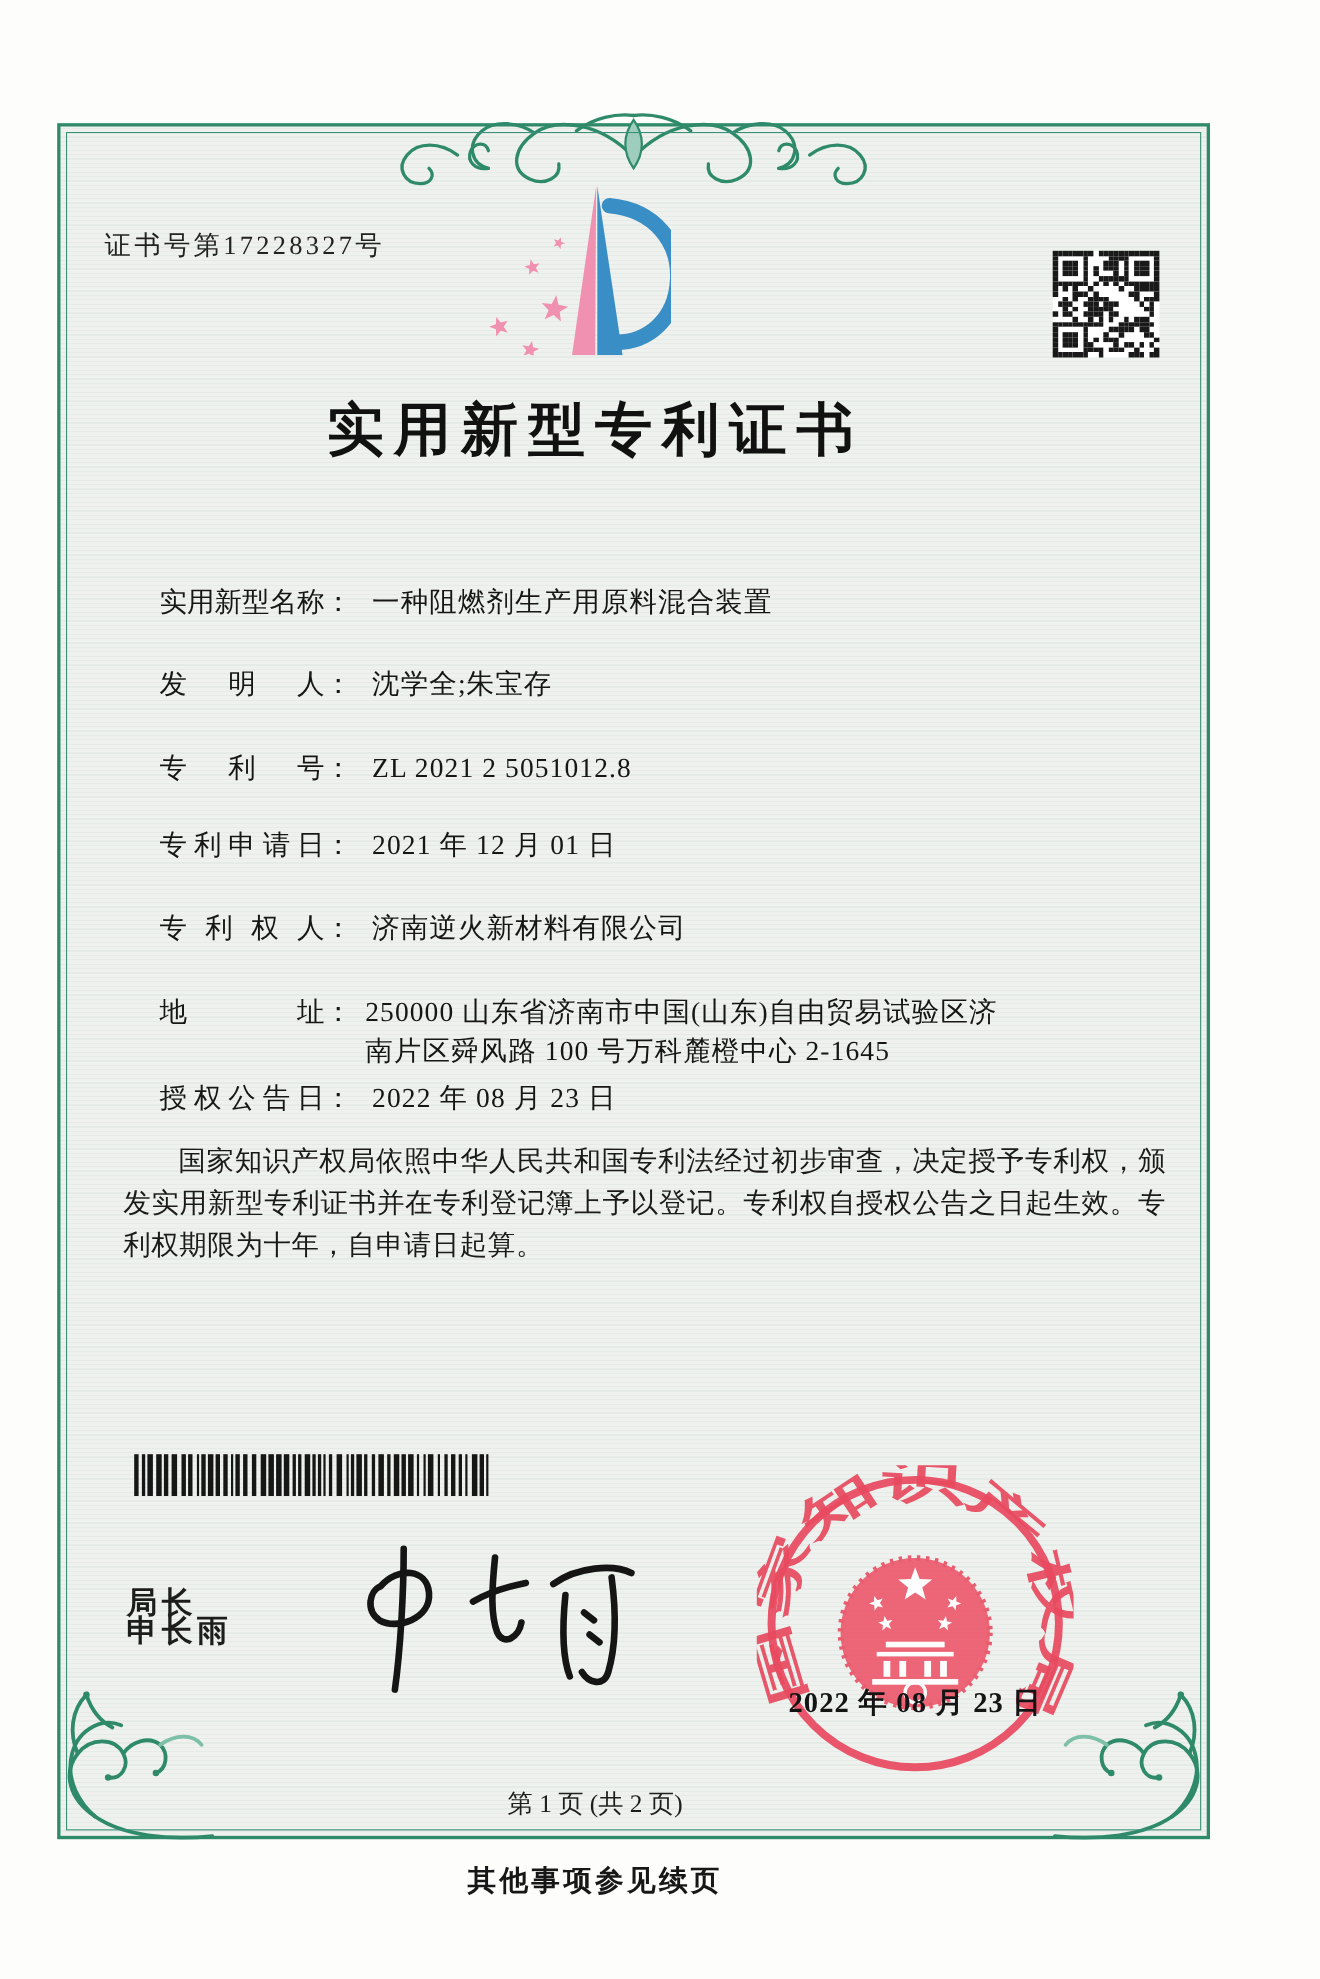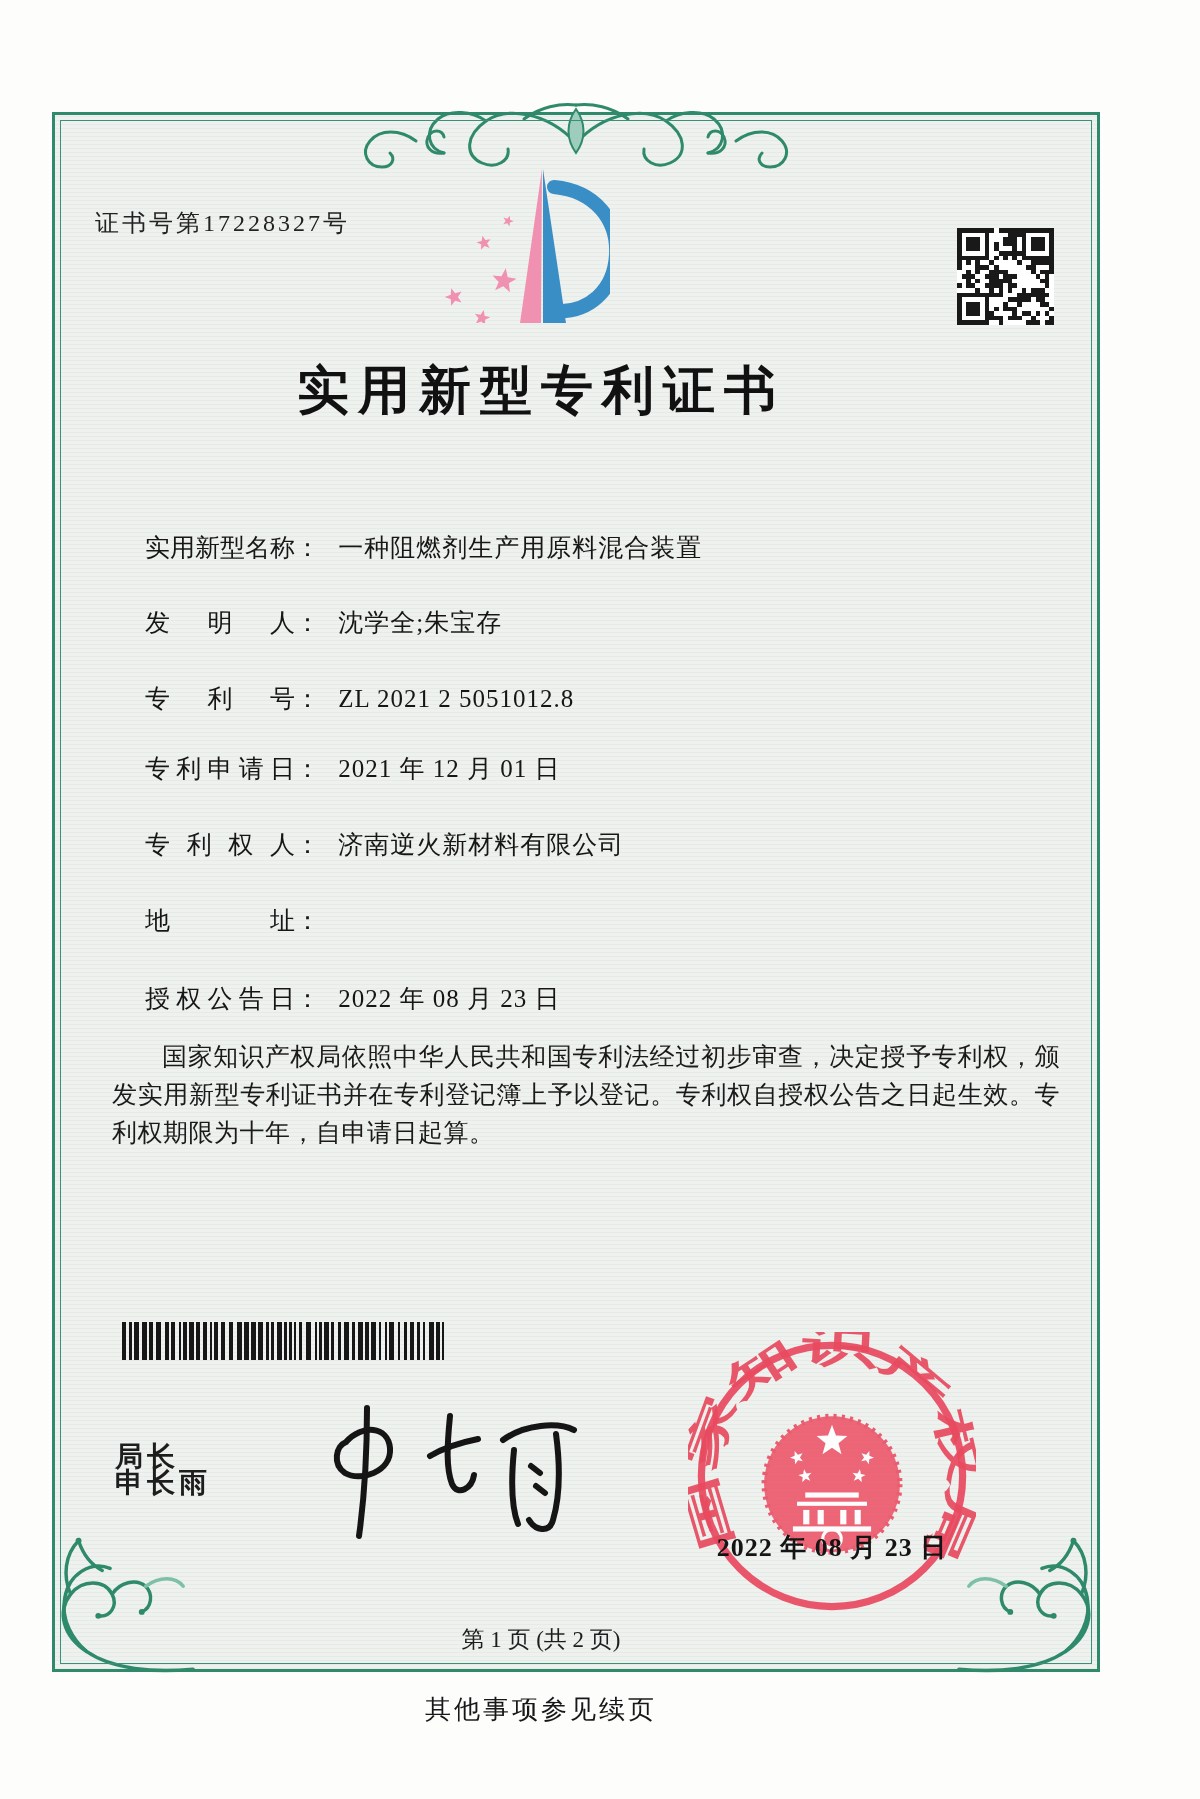--- a/index.html
+++ b/index.html
@@ -51,21 +51,21 @@
   .officer{position:absolute;left:115px;font-family:"Liberation Sans","DejaVu Sans",sans-serif;
            font-weight:bold;font-size:28px;color:#1d1d1d;letter-spacing:4px;}
   .officer.t{top:1438px;}
   .officer.n{top:1464px;}
   .signature{position:absolute;left:300px;top:1396px;}
   .seal{position:absolute;left:688px;top:1332px;}
   .seal-date{position:absolute;left:688px;top:1530px;width:288px;text-align:center;
              font-size:26px;font-weight:bold;color:#141414;letter-spacing:1px;}
   .page-info{position:absolute;left:0;top:1624px;width:1082px;text-align:center;font-size:23px;color:#1d1d1d;}
   .cont-note{position:absolute;left:0;top:1692px;width:1082px;text-align:center;font-size:26px;
-             font-weight:normal;color:#171717;letter-spacing:3px;}
+             font-weight:bold;color:#171717;letter-spacing:3px;}
 </style>
 </head>
 <body>
 
 <svg width="0" height="0" style="position:absolute" aria-hidden="true">
   <defs>
     <polygon id="star5" points="0,-15 -3.7,-5.1 -14.27,-4.64 -5.99,1.95 -8.82,12.14 0,6.3 8.82,12.14 5.99,1.95 14.27,-4.64 3.7,-5.1"></polygon>
   </defs>
 </svg>
 
@@ -596,20 +596,21 @@
   <span class="val">2021 年 12 月 01 日</span>
 </div>
 
 <div class="field-row" style="top:827px">
   <span><span class="lab-t">专利权人</span><span>：</span></span>
   <span class="val">济南逆火新材料有限公司</span>
 </div>
 
 <div class="field-row addr" style="top:903px">
   <span style="flex:none"><span class="lab-t">地址</span><span>：</span></span>
+  <span class="val">250000 山东省济南市中国(山东)自由贸易试验区济南片区舜风路 100 号万科麓橙中心 2-1645</span>
 </div>
 
 <div class="field-row" style="top:981px">
   <span><span class="lab-t">授权公告日</span><span>：</span></span>
   <span class="val">2022 年 08 月 23 日</span>
 </div>
 
 <div class="body-text">
   <p>国家知识产权局依照中华人民共和国专利法经过初步审查，决定授予专利权，颁发实用新型专利证书并在专利登记簿上予以登记。专利权自授权公告之日起生效。专利权期限为十年，自申请日起算。</p>
 </div>

